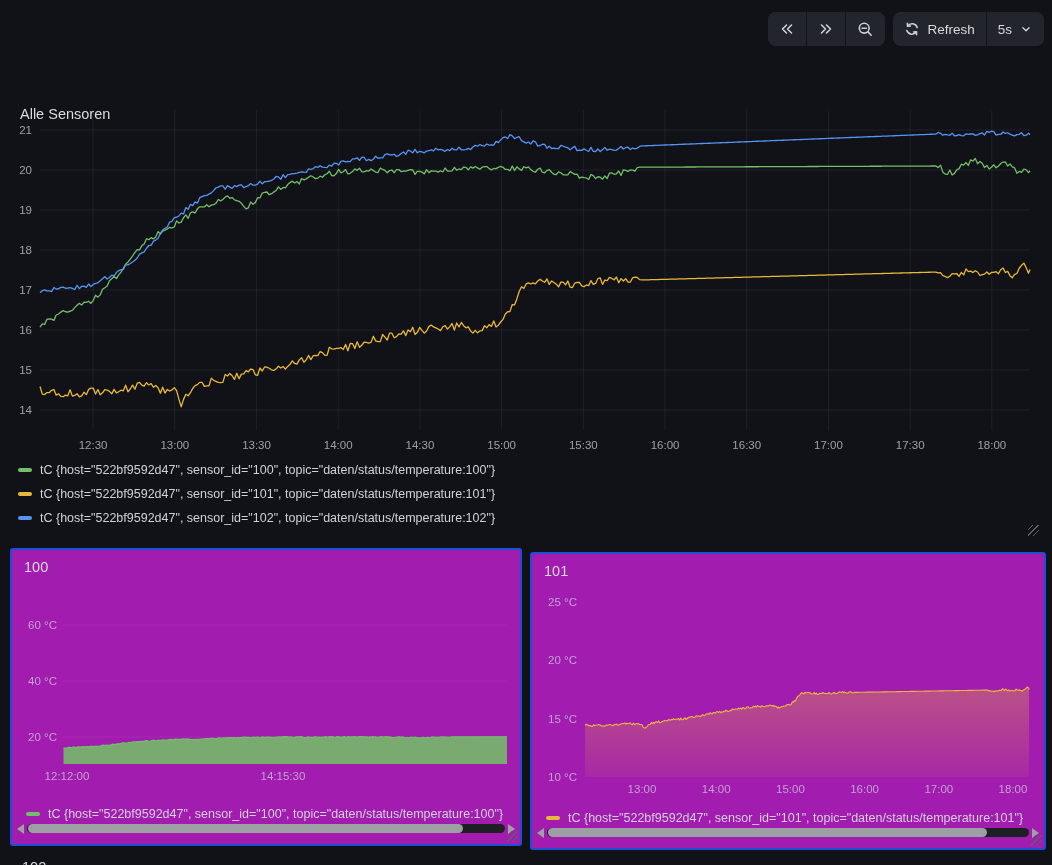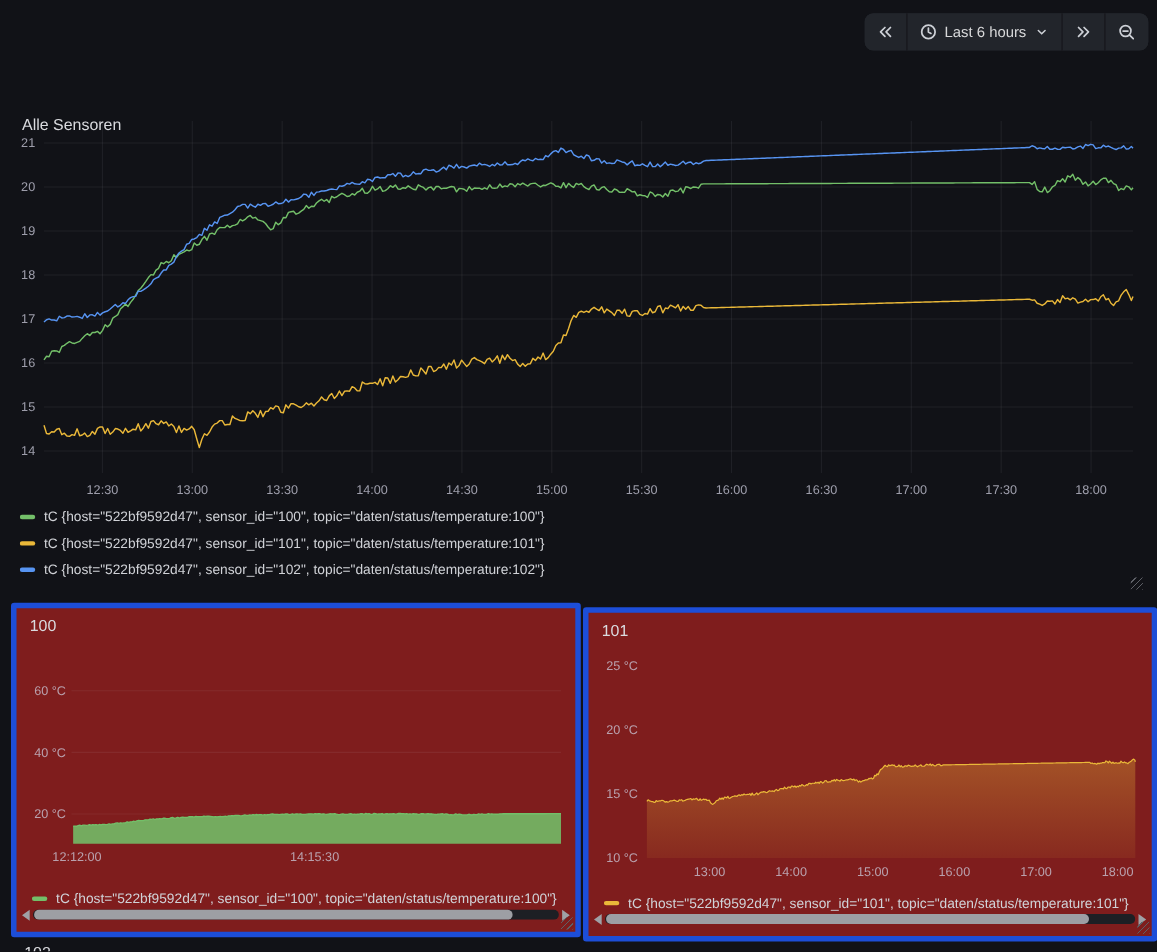--- a/index.html
+++ b/index.html
@@ -20,21 +20,21 @@
   .main-title{position:absolute;left:20px;top:62px;margin-top:44px;}
   .chart{position:absolute;}
   .chart text{font:11.5px "Liberation Sans","DejaVu Sans",sans-serif;fill:rgba(204,204,220,0.75);}
 
   .legend{position:absolute;}
   .legend-row{display:flex;align-items:center;gap:8px;height:24px;cursor:pointer;
               white-space:nowrap;overflow:hidden;}
   .swatch{flex:0 0 14px;width:14px;height:4px;border-radius:2px;}
   .legend-label{font:12.5px "Liberation Sans","DejaVu Sans",sans-serif;color:#d0d2d7;}
 
-  .panel{position:absolute;background:#7f1d1d;border:5px solid #1d4ed8;border-radius:3px;overflow:hidden;}
+  .panel{position:absolute;background:#a21caf;border:2px solid #1d4ed8;border-radius:3px;overflow:hidden;}
   .panel .panel-title{position:absolute;left:12px;top:9px;}
   .panel-legend{position:absolute;left:14px;top:252px;right:2px;overflow:hidden;}
 
   
   .scrollbar{position:absolute;left:5px;right:5px;top:272px;height:13px;display:flex;align-items:center;gap:3px;}
   .sb-arrow{width:0;height:0;border-style:solid;cursor:pointer;}
   .sb-left{border-width:5px 7px 5px 0;border-color:transparent #9fa1a6 transparent transparent;}
   .sb-right{border-width:5px 0 5px 7px;border-color:transparent transparent transparent #9fa1a6;}
   .sb-track{flex:1;height:9px;background:#1d1f24;border-radius:5px;position:relative;}
   .sb-thumb{position:absolute;left:1px;top:0;height:9px;width:91%;background:#9d9fa4;border-radius:5px;cursor:grab;}
@@ -53,37 +53,44 @@
 
   <div class="toolbar">
     <div class="btn-group">
       <button class="seg">
         <svg class="icon" width="16" height="16" viewBox="0 0 16 16">
           <path d="M7.5 4 L3.5 8 L7.5 12 M12.5 4 L8.5 8 L12.5 12"></path>
         </svg>
       </button>
       <button class="seg">
         <svg class="icon" width="16" height="16" viewBox="0 0 16 16">
-          <circle cx="8" cy="8" r="6.1"></circle>
-            <path d="M8 4.6 V8 L10.3 9.4"></path>
-        </svg>
-        <span>Last 6 hours</span>
-        <svg class="icon" width="14" height="14" viewBox="0 0 16 16">
-          <path d="M4.5 6.5 L8 10 L11.5 6.5"></path>
-        </svg>
-      </button>
-      <button class="seg">
-        <svg class="icon" width="16" height="16" viewBox="0 0 16 16">
           <path d="M3.5 4 L7.5 8 L3.5 12 M8.5 4 L12.5 8 L8.5 12"></path>
         </svg>
       </button>
       <button class="seg">
         <svg class="icon" width="17" height="17" viewBox="0 0 17 17">
           <circle cx="7.2" cy="7.2" r="4.9"></circle>
             <path d="M10.9 10.9 L14.2 14.2 M5 7.2 H9.4"></path>
+        </svg>
+      </button>
+    </div>
+    <div class="btn-group">
+      <button class="seg">
+        <svg class="icon" width="16" height="16" viewBox="0 0 16 16">
+          <path d="M13.2 6.4 A5.4 5.4 0 0 0 3.6 5.2"></path>
+          <path d="M2.8 9.6 A5.4 5.4 0 0 0 12.4 10.8"></path>
+          <path d="M3.4 2.4 L3.6 5.3 L6.4 5" fill="none"></path>
+          <path d="M12.6 13.6 L12.4 10.7 L9.6 11" fill="none"></path>
+        </svg>
+        <span>Refresh</span>
+      </button>
+      <button class="seg">
+        <span>5s</span>
+        <svg class="icon" width="14" height="14" viewBox="0 0 16 16">
+          <path d="M4.5 6.5 L8 10 L11.5 6.5"></path>
         </svg>
       </button>
     </div>
   </div>
 
   <div class="panel-title main-title">Alle Sensoren</div>
 
   <svg class="chart" style="left:0;top:100px" width="1052" height="360">
       <line x1="93.10866574965613" x2="93.10866574965613" y1="10" y2="330" stroke="rgba(204,204,220,0.08)" stroke-width="1"></line>
       <line x1="174.81430536451168" x2="174.81430536451168" y1="10" y2="330" stroke="rgba(204,204,220,0.08)" stroke-width="1"></line>

